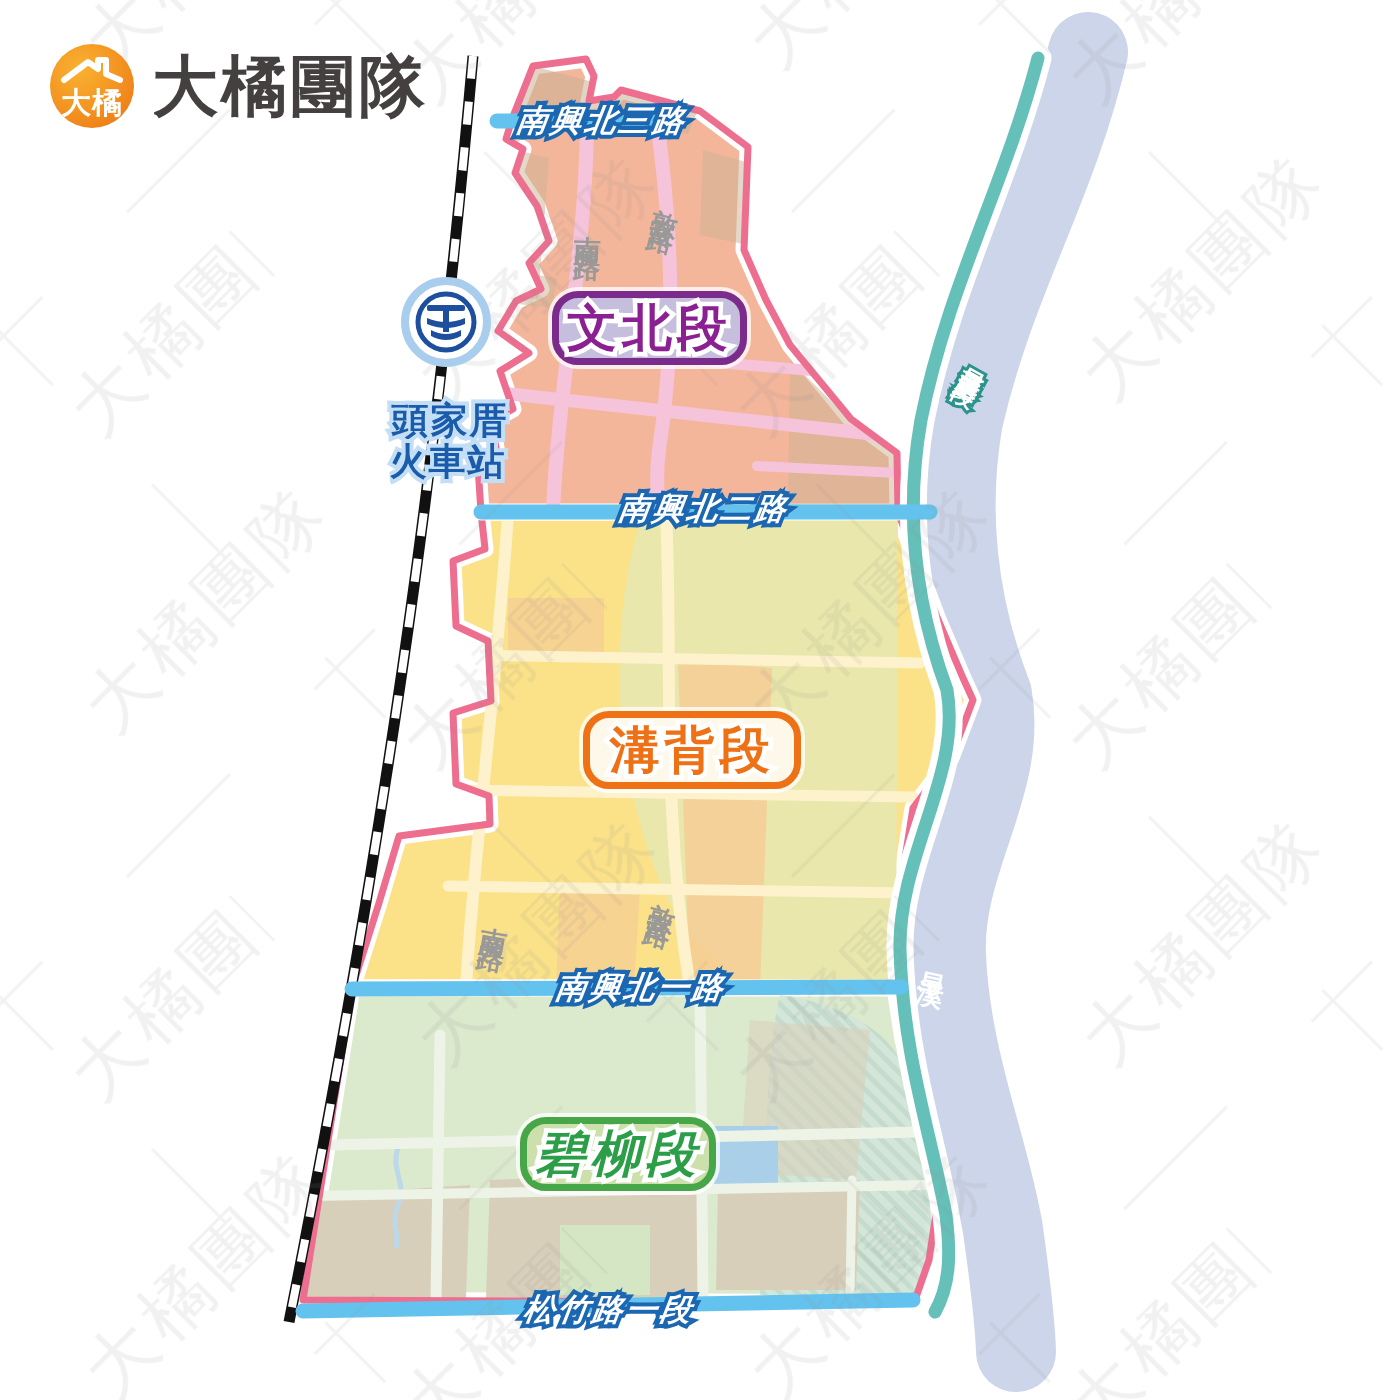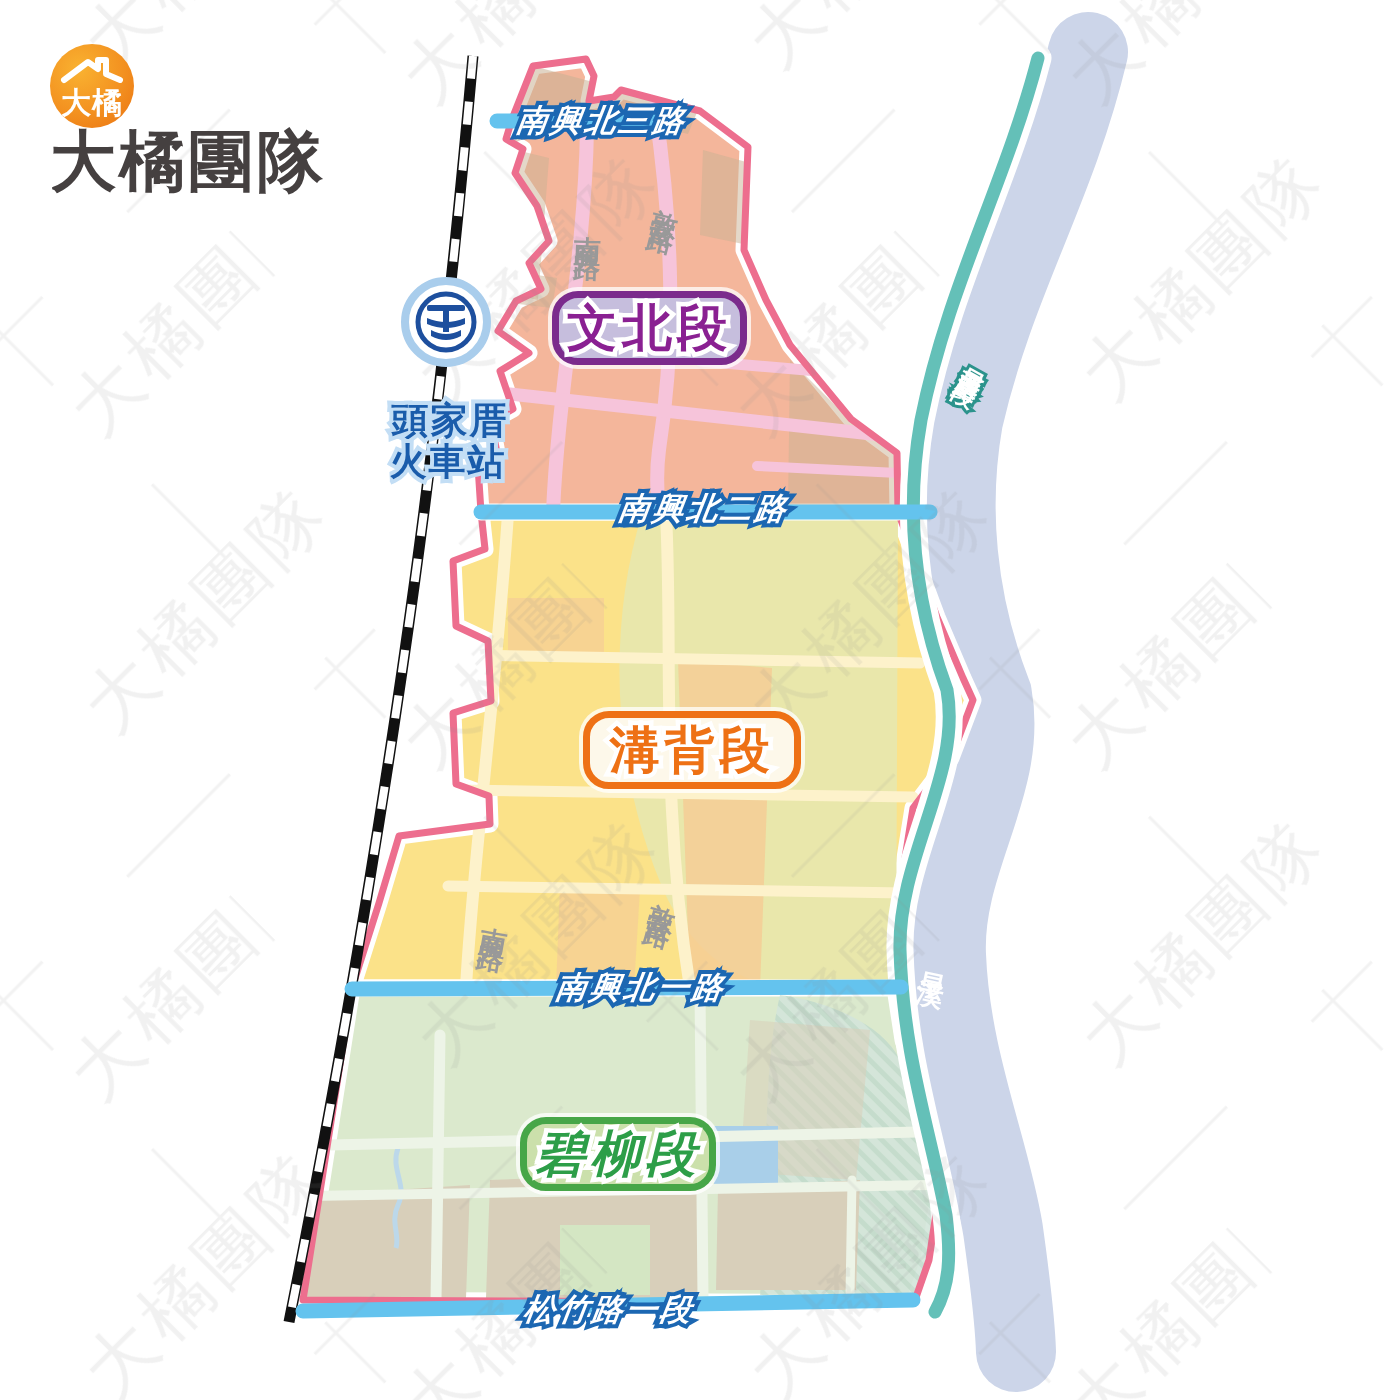--- a/index.html
+++ b/index.html
@@ -43,21 +43,21 @@
   .zone-box .zl .s{position:absolute;left:0;top:0;-webkit-text-stroke:9px #fff;}
   .zone-box .zl .f{position:relative;}
   .zb-wenbei{background:#c6bedd;border-color:#7b2b8c;}
   .zb-wenbei .zl{color:#8a2092;}
   .zb-goubei{background:#fdf8ea;border-color:#ee7115;}
   .zb-goubei .zl{color:#ee7115;}
   .zb-biliu{background:#cbe0ab;border-color:#47a648;}
   .zb-biliu .zl{color:#2d9e48;}
 
   
-  .logo{position:absolute;left:50px;top:44px;display:flex;flex-direction:column;}
+  .logo{position:absolute;left:50px;top:44px;display:flex;align-items:center;gap:18px;}
   .logo-badge{position:relative;width:84px;height:84px;border-radius:50%;
               background:radial-gradient(circle at 35% 30%,#f9b231 0%,#f39120 55%,#ea7110 100%);
               display:flex;flex-direction:column;align-items:center;justify-content:flex-end;}
   .logo-badge .roof{position:absolute;top:10px;left:10px;}
   .logo-badge .btxt{position:relative;color:#fff;font-weight:900;font-size:30px;line-height:1;
                     margin-bottom:10px;letter-spacing:1px;}
   .logo-name{font-size:66px;font-weight:900;color:#454040;letter-spacing:3px;line-height:1;}
 
   .station-icon{position:absolute;left:400px;top:276px;}
 </style>

